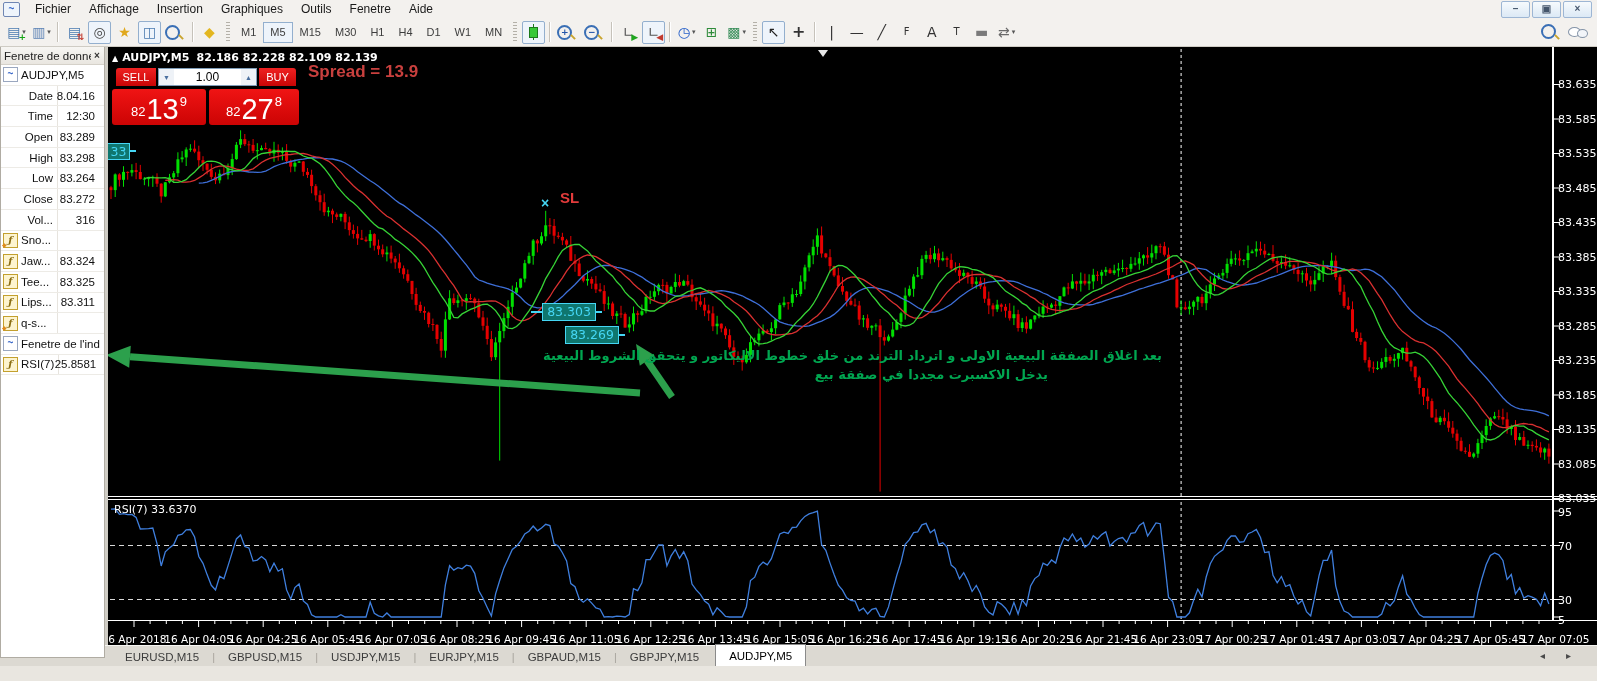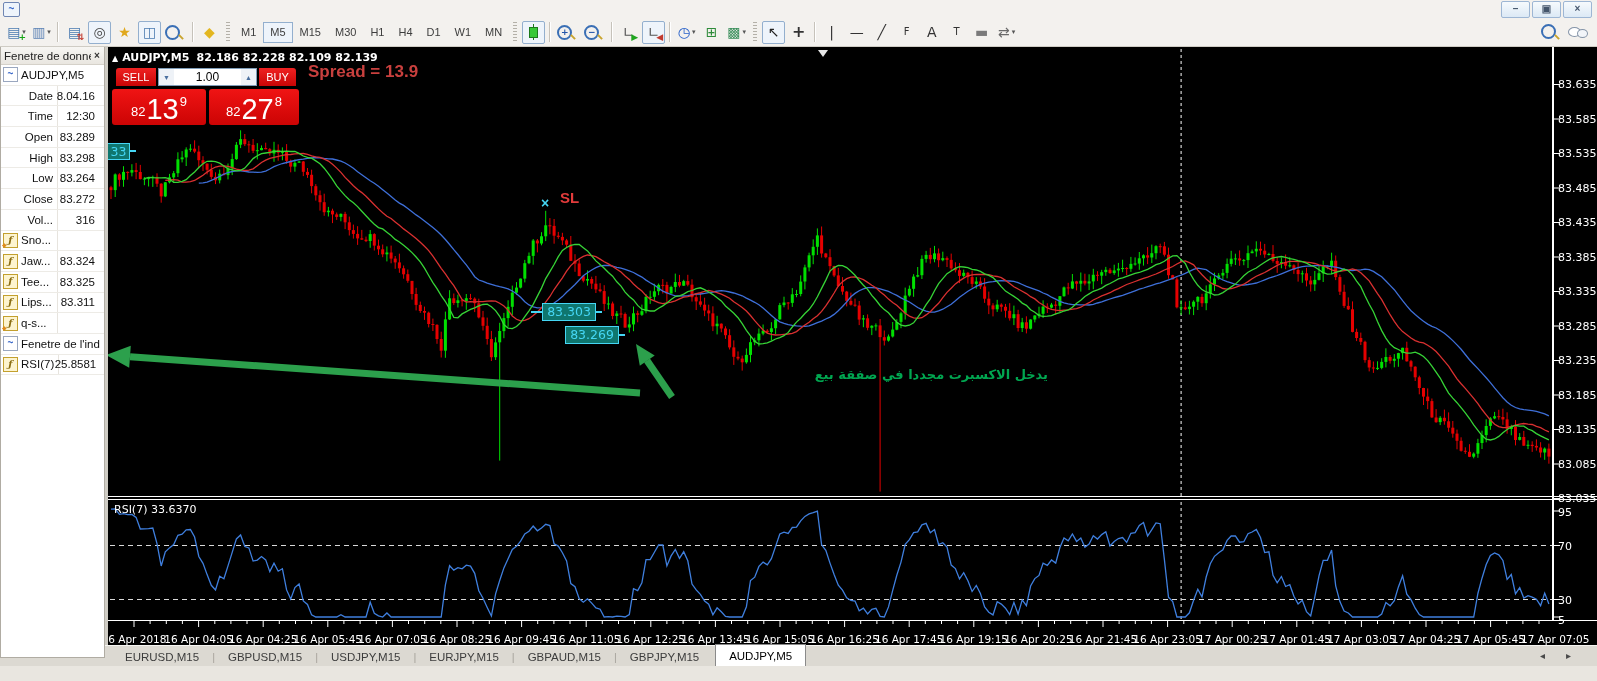--- a/index.html
+++ b/index.html
@@ -111,20 +111,29 @@
   .tscroll{position:absolute;top:650px;font-size:10px;color:#4a4a4a;z-index:11;}
   .statusbar{position:absolute;left:0;top:666px;width:1597px;height:15px;background:#e9e6e0;z-index:9;}
 </style>
 </head>
 <body>
 
 <div class="app">
 
   <div class="menubar">
     <div class="appicon">~</div>
+    <div class="tbitems">
+        <div class="menu-item">Fichier</div>
+        <div class="menu-item">Affichage</div>
+        <div class="menu-item">Insertion</div>
+        <div class="menu-item">Graphiques</div>
+        <div class="menu-item">Outils</div>
+        <div class="menu-item">Fenetre</div>
+        <div class="menu-item">Aide</div>
+      </div>
     <div class="spacer"></div>
     <div class="tbitems" style="margin-right:3px;">
         <div class="winbtn">–</div>
         <div class="winbtn">▣</div>
         <div class="winbtn">×</div>
       </div>
   </div>
 
   <div class="toolbar">
     <div class="tbitems">
@@ -1187,20 +1196,21 @@
 
   <div class="olabel slx" style="left: 541px; top: 195px; color: rgb(69, 214, 244);">×</div>
   <div class="olabel sltxt" style="left: 560px; top: 189px; color: rgb(226, 59, 59);">SL</div>
 
   <div class="ctag" style="left:542px;top:303px;width:52px;height:16px;line-height:16px;">83.303</div>
   <div class="ctail" style="left:531px;top:311px;width:11px;"></div>
   <div class="ctail" style="left:595px;top:311px;width:7px;"></div>
   <div class="ctag" style="left:565px;top:326px;width:52px;height:16px;line-height:16px;">83.269</div>
   <div class="ctail" style="left:618px;top:334px;width:7px;"></div>
 
+  <div class="olabel annot-ar" style="right: 435px; top: 348px; color: rgb(0, 166, 80);">بعد اغلاق الصفقة البيعية الاولى و اترداد الترند من خلق خطوط الاليكاتور و يتحقق الشروط البيعية</div>
   <div class="olabel annot-ar" style="right: 549px; top: 367px; color: rgb(0, 166, 80);">يدخل الاكسبرت مجددا في صفقة بيع</div>
 
   <div class="shiftmark" style="left:818px;top:50px;"></div>
 
   <div class="olabel rsilabel">RSI(7) 33.6370</div>
 
   <div class="priceaxis">
       <div class="ytick" style="top: 32px;">83.635</div>
       <div class="ytick" style="top: 66.5px;">83.585</div>
       <div class="ytick" style="top: 101px;">83.535</div>

